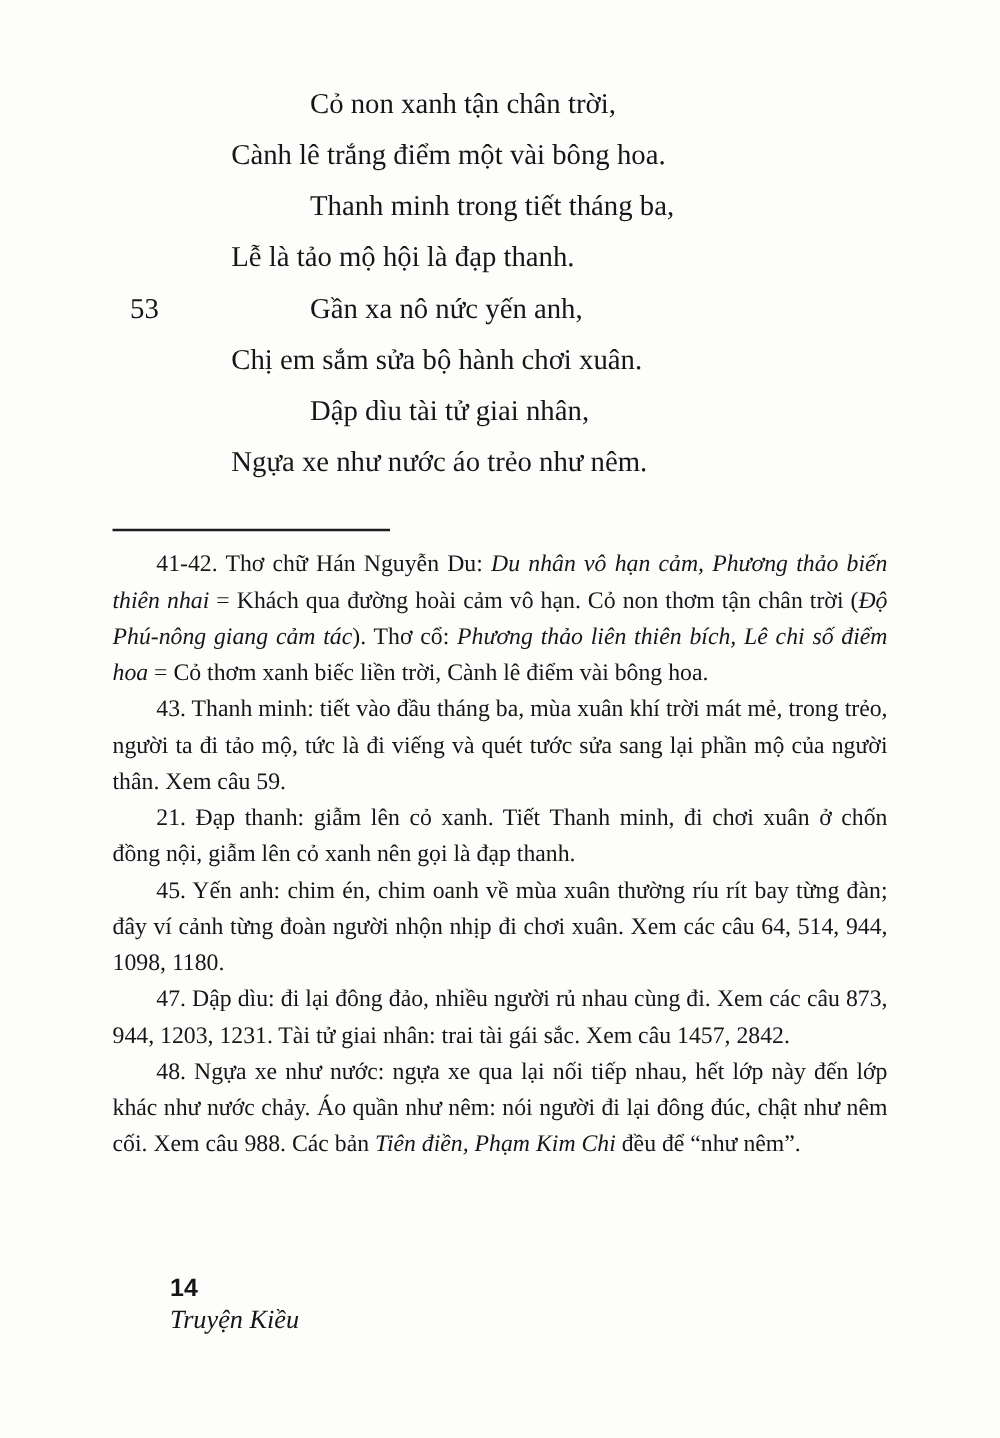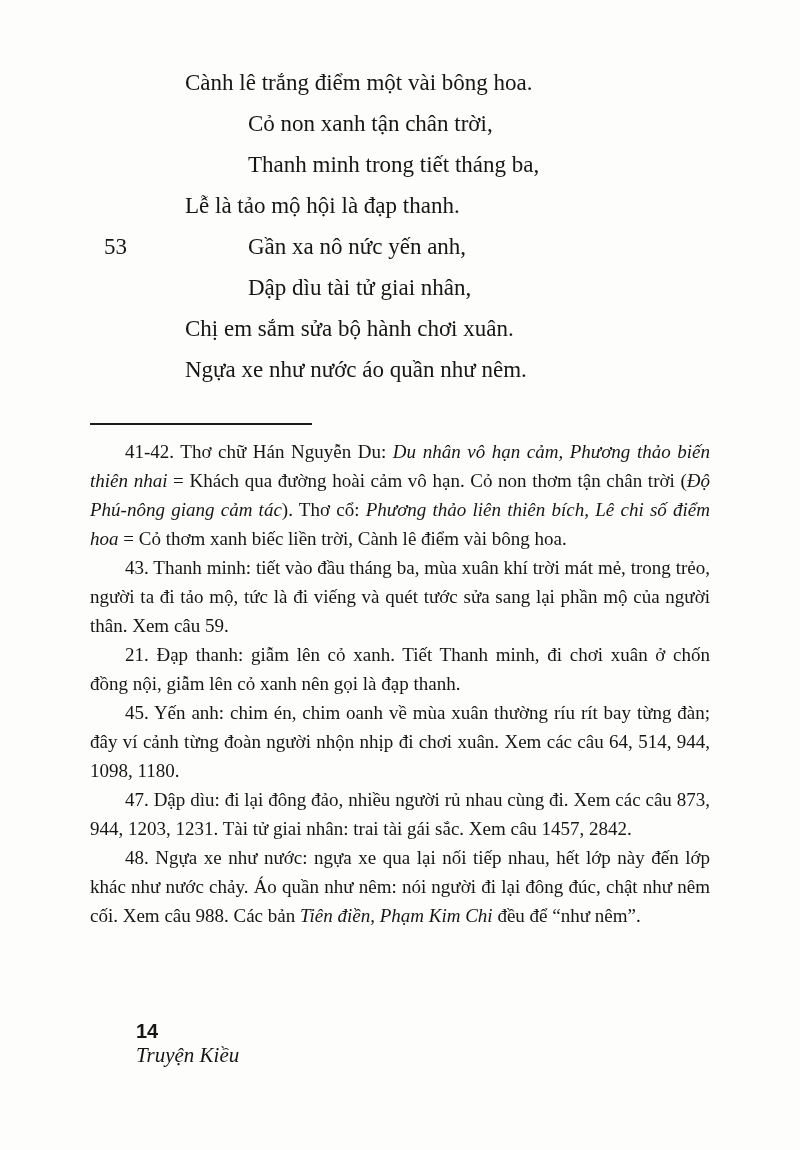--- a/index.html
+++ b/index.html
@@ -73,28 +73,28 @@
     font-size: 21px;
     margin-left: 46px;
   }
 </style>
 </head>
 <body>
 
 <div class="page">
 
   <div class="poem">
+      <div class="poem-line six"><span>Cỏ non xanh tận chân trời,</span></div>
       <div class="poem-line eight"><span>Cành lê trắng điểm một vài bông hoa.</span></div>
-      <div class="poem-line six"><span>Cỏ non xanh tận chân trời,</span></div>
       <div class="poem-line six"><span>Thanh minh trong tiết tháng ba,</span></div>
       <div class="poem-line eight"><span>Lễ là tảo mộ hội là đạp thanh.</span></div>
       <div class="poem-line six"><span class="line-number">53</span><span>Gần xa nô nức yến anh,</span></div>
+      <div class="poem-line eight"><span>Chị em sắm sửa bộ hành chơi xuân.</span></div>
       <div class="poem-line six"><span>Dập dìu tài tử giai nhân,</span></div>
-      <div class="poem-line eight"><span>Chị em sắm sửa bộ hành chơi xuân.</span></div>
-      <div class="poem-line eight"><span>Ngựa xe như nước áo quần như nêm.</span></div>
+      <div class="poem-line eight"><span>Ngựa xe như nước áo trẻo như nêm.</span></div>
     </div>
 
   <hr class="separator">
 
   <div class="footnotes">
       <p class="footnote"><span class="normal">41-42. Thơ chữ Hán Nguyễn Du: </span><span class="italic">Du nhân vô hạn cảm, Phương thảo biến thiên nhai</span><span class="normal"> = Khách qua đường hoài cảm vô hạn. Cỏ non thơm tận chân trời (</span><span class="italic">Độ Phú-nông giang cảm tác</span><span class="normal">). Thơ cổ: </span><span class="italic">Phương thảo liên thiên bích, Lê chi số điểm hoa</span><span class="normal"> = Cỏ thơm xanh biếc liền trời, Cành lê điểm vài bông hoa.</span></p>
       <p class="footnote"><span class="normal">43. </span><span class="bold">Thanh minh</span><span class="normal">: tiết vào đầu tháng ba, mùa xuân khí trời mát mẻ, trong trẻo, người ta đi tảo mộ, tức là đi viếng và quét tước sửa sang lại phần mộ của người thân. Xem câu 59.</span></p>
       <p class="footnote"><span class="normal">21. </span><span class="bold">Đạp thanh</span><span class="normal">: giẫm lên cỏ xanh. Tiết Thanh minh, đi chơi xuân ở chốn đồng nội, giẫm lên cỏ xanh nên gọi là đạp thanh.</span></p>
       <p class="footnote"><span class="normal">45. </span><span class="bold">Yến anh</span><span class="normal">: chim én, chim oanh về mùa xuân thường ríu rít bay từng đàn; đây ví cảnh từng đoàn người nhộn nhịp đi chơi xuân. Xem các câu 64, 514, 944, 1098, 1180.</span></p>
       <p class="footnote"><span class="normal">47. </span><span class="bold">Dập dìu</span><span class="normal">: đi lại đông đảo, nhiều người rủ nhau cùng đi. Xem các câu 873, 944, 1203, 1231. </span><span class="bold">Tài tử giai nhân</span><span class="normal">: trai tài gái sắc. Xem câu 1457, 2842.</span></p>

